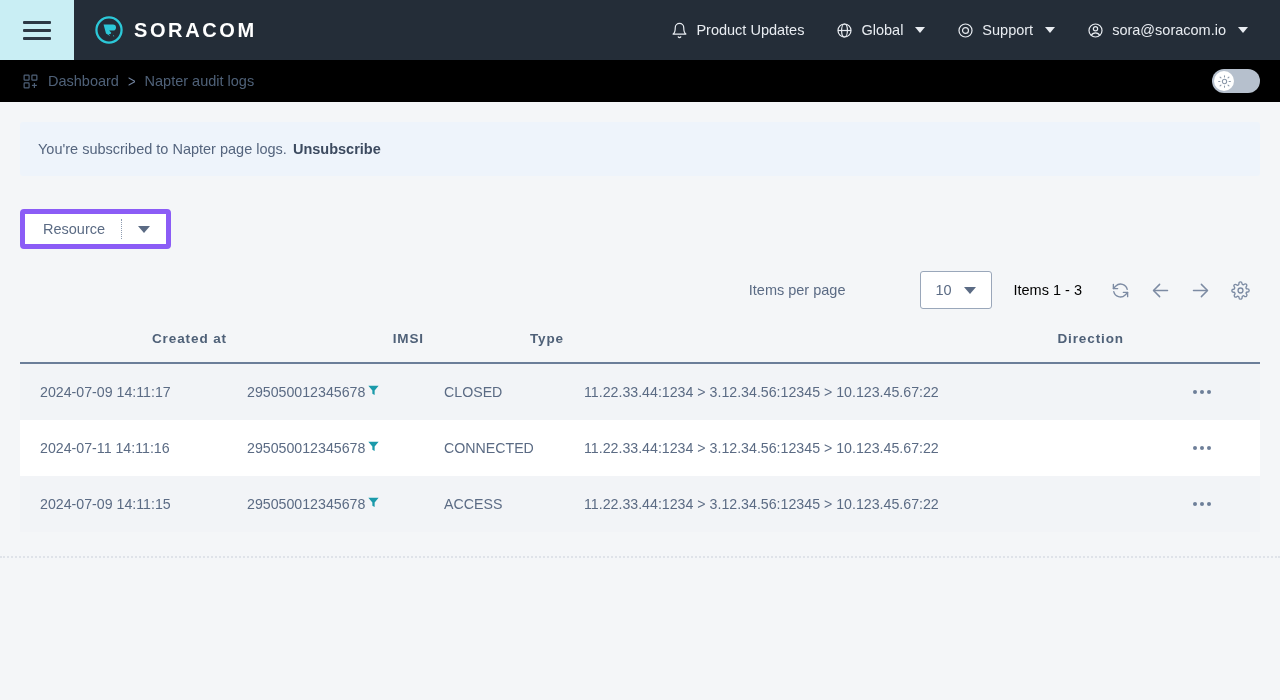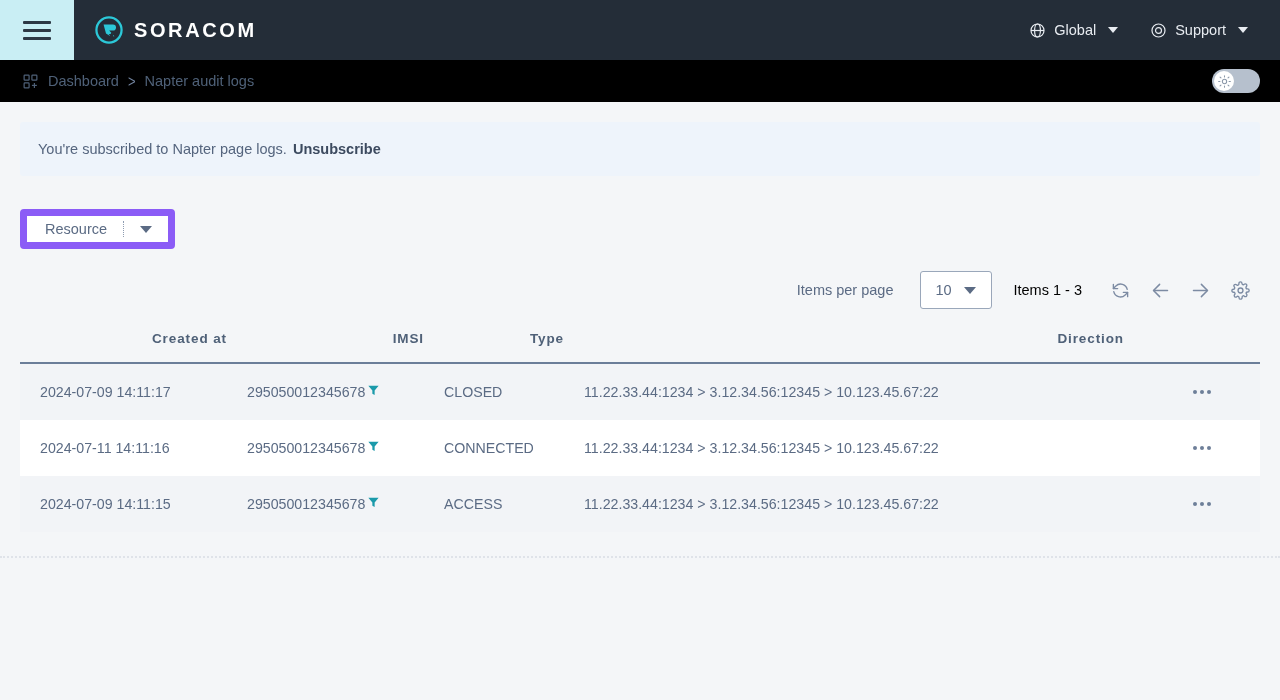--- a/index.html
+++ b/index.html
@@ -161,21 +161,21 @@
   
   .filter-row {
     margin-top: 33px;
     display: flex;
     align-items: center;
   }
   .resource-dd {
     display: flex;
     align-items: stretch;
     height: 40px;
-    border: 7px solid #8b5cf6;
+    border: 5px solid #8b5cf6;
     border-radius: 4px;
     background: #ffffff;
     cursor: pointer;
     overflow: hidden;
   }
   .resource-dd .label {
     display: flex;
     align-items: center;
     padding: 0 16px 0 18px;
     font-size: 14.5px;
@@ -217,20 +217,21 @@
     width: 72px;
     height: 38px;
     border: 1px solid #9aa7ba;
     border-radius: 3px;
     background: #ffffff;
     display: flex;
     align-items: center;
     justify-content: center;
     gap: 12px;
     cursor: pointer;
+    margin-left: 48px;
   }
   .perpage-select .val { font-size: 14.5px; color: #5b6b84; }
   .items-count {
     font-size: 14.5px;
     color: #000000;
     margin-left: 22px;
     margin-right: 18px;
   }
   .pg-btn {
     width: 40px;
@@ -321,40 +322,56 @@
     <svg class="brand-logo" viewBox="0 0 32 32">
       <circle cx="16" cy="16" r="13.4" fill="none" stroke="#2cc8d8" stroke-width="2.4"></circle>
       <path d="M10.2 10.0 h10.0 a3.3 3.3 0 0 1 0 6.6 h-4.0 l5.6 6.0 a12 12 0 0 1 -9.0 -3.0 z" fill="#2cc8d8"></path>
       <path d="M18.6 18.4 l1.0 1.9 2.1 .3 -1.5 1.5 .35 2.1 -1.9 -1.0 -1.9 1.0 .35 -2.1 -1.5 -1.5 2.1 -.3 z" fill="#242d38"></path>
     </svg>
     <span class="brand-text">SORACOM</span>
   </div>
 
   <div class="nav-right">
 
+    <div class="nav-item">
+      <svg width="17" height="17" viewBox="0 0 24 24" fill="none" stroke="#e8ecf1" stroke-width="1.7" stroke-linecap="round" stroke-linejoin="round">
+        <path d="M18 8a6 6 0 0 0-12 0c0 7-3 9-3 9h18s-3-2-3-9"></path>
+        <path d="M13.73 21a2 2 0 0 1-3.46 0"></path>
+      </svg>
+      <span>Product Updates</span>
+    </div>
 
     <div class="nav-item">
       <svg width="17" height="17" viewBox="0 0 24 24" fill="none" stroke="#e8ecf1" stroke-width="1.7">
         <circle cx="12" cy="12" r="9.2"></circle>
         <line x1="2.8" y1="12" x2="21.2" y2="12"></line>
         <ellipse cx="12" cy="12" rx="4.1" ry="9.2"></ellipse>
       </svg>
       <span>Global</span>
       <span class="caret"></span>
     </div>
 
     <div class="nav-item">
       <svg width="17" height="17" viewBox="0 0 24 24" fill="none" stroke="#e8ecf1" stroke-width="1.7">
         <circle cx="12" cy="12" r="9.2"></circle>
         <circle cx="12" cy="12" r="4.2"></circle>
       </svg>
       <span>Support</span>
       <span class="caret"></span>
     </div>
 
+    <div class="nav-item">
+      <svg width="17" height="17" viewBox="0 0 24 24" fill="none" stroke="#e8ecf1" stroke-width="1.7">
+        <circle cx="12" cy="12" r="9.2"></circle>
+        <circle cx="12" cy="9.6" r="3.0"></circle>
+        <path d="M5.9 19.3a6.6 6.6 0 0 1 12.2 0"></path>
+      </svg>
+      <span>sora@soracom.io</span>
+      <span class="caret"></span>
+    </div>
 
   </div>
 </div>
 
 <div class="crumbbar">
   <div class="crumb-list">
     <svg width="17" height="17" viewBox="0 0 24 24" fill="none" stroke="#4f6178" stroke-width="1.7">
       <rect x="3" y="3" width="7" height="7" rx="1"></rect>
       <rect x="14" y="3" width="7" height="7" rx="1"></rect>
       <rect x="3" y="14" width="7" height="7" rx="1"></rect>

